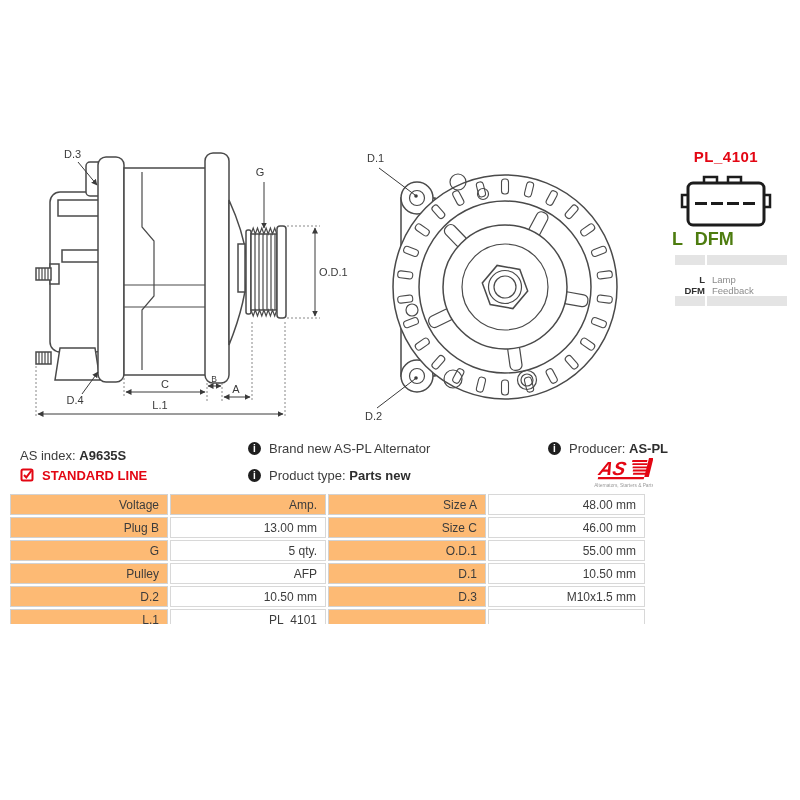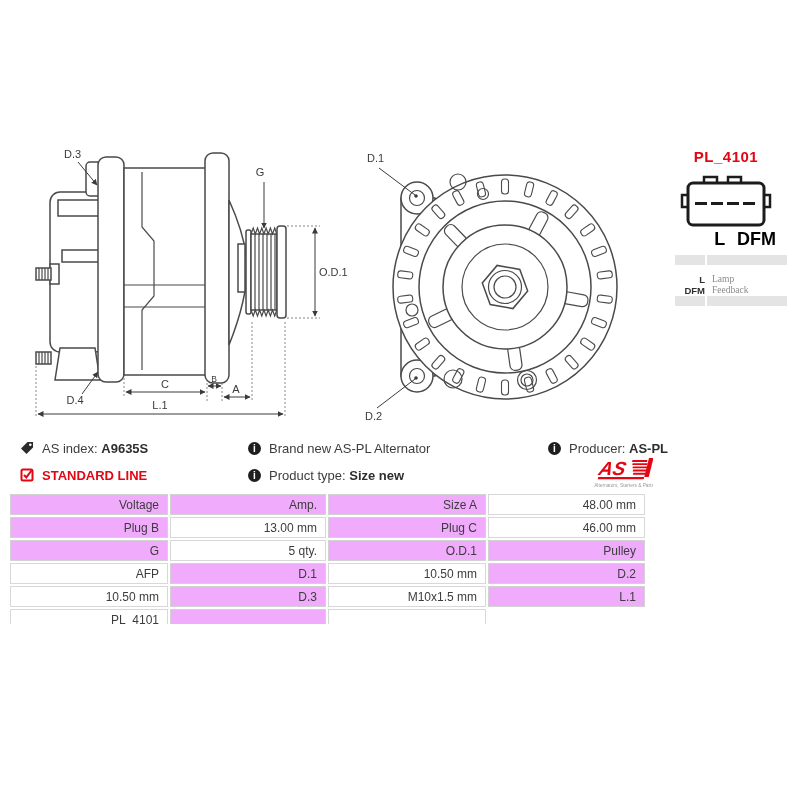--- a/index.html
+++ b/index.html
@@ -14,44 +14,44 @@
   .thin{fill:none;stroke:#4a4a4a;stroke-width:1.2;}
   .dim{stroke:#3a3a3a;stroke-width:1;fill:none;}
   .dot{stroke:#6a6a6a;stroke-width:0.8;fill:none;stroke-dasharray:2,2;}
   .lbl{font-size:11px;fill:#3a3a3a;}
   .lbl-s{font-size:8.5px;fill:#3a3a3a;}
 
   
   .plug-block{position:absolute;left:672px;top:148px;width:118px;}
   .plug-title{width:100px;margin-left:4px;text-align:center;font-size:15px;font-weight:bold;color:#e30613;letter-spacing:.5px;}
   .plug-svg{display:block;margin:6px 0 0 4px;}
-  .plug-caption{margin-top:2px;text-align:right;padding-right:14px;font-size:18px;font-weight:bold;color:#000000;word-spacing:7px;}
+  .plug-caption{margin-top:2px;padding-right:14px;font-size:18px;font-weight:bold;color:#4d7c0f;word-spacing:7px;}
   .legend{position:absolute;left:675px;top:255px;width:112px;font-size:9.5px;line-height:11px;}
   .legend .band{display:flex;gap:2px;height:10px;margin-bottom:1px;}
   .legend .band div{background:#e4e4e4;}
   .legend .band .k{width:30px;}
   .legend .band .v{flex:1;}
   .legend .spacer{height:8px;}
   .legend .lrow{display:flex;gap:2px;}
   .legend .lrow .k{width:30px;text-align:right;font-weight:bold;color:#2f2f2f;}
-  .legend .lrow .v{flex:1;padding-left:5px;color:#8b8b8b;font-family:Liberation Serif, serif;}
+  .legend .lrow .v{flex:1;padding-left:5px;color:#8b8b8b;}
 
   
   .info-item{position:absolute;display:flex;align-items:center;gap:8px;font-size:13px;color:#3d3d3d;height:16px;}
   .info-icon{display:inline-block;width:13px;height:13px;border-radius:50%;background:#1e1e1e;color:#fff;
              font-size:10px;font-weight:bold;line-height:13px;text-align:center;flex:0 0 13px;}
   .b{font-weight:bold;color:#2e2e2e;}
   .red-line{color:#e30613;font-weight:bold;}
   .logo{position:absolute;left:593px;top:458px;}
 
   
   .spec-table{position:absolute;left:10px;top:494px;width:637px;
               display:grid;grid-template-columns:158px 156px 158px 157px;gap:2px;}
   .spec-table div{height:21px;line-height:21px;font-size:12px;text-align:right;padding-right:8px;box-sizing:border-box;}
-  .cell-l{background:#f0abfc;border:1px solid #d2d2d2;color:#3c3c3c;}
+  .cell-l{background:#fdba74;border:1px solid #d2d2d2;color:#3c3c3c;}
   .cell-v{background:#ffffff;border:1px solid #d8d8d8;color:#3c3c3c;}
 </style>
 </head>
 <body>
 
 <div class="canvas">
 
   <svg class="side-view" width="320" height="292" viewBox="0 0 320 292">
     <defs>
       <marker id="arr" markerWidth="7" markerHeight="7" refX="5.5" refY="3" orient="auto-start-reverse">
@@ -206,21 +206,21 @@
     <div class="lrow">
       <div class="k">DFM</div>
       <div class="v">Feedback</div>
     </div>
     <div class="band">
         <div class="k"></div>
         <div class="v"></div>
       </div>
   </div>
 
-  <div class="info-item" style="left:20px;top:440px;">
+  <div class="info-item" style="left:20px;top:440px;flex-direction:column;">
     <svg width="14" height="14" viewBox="0 0 14 14">
       <path d="M1,7.5 L7.5,1 H13 V6.5 L6.5,13 Z" fill="#2b2b2b"></path>
       <circle cx="10.3" cy="3.7" r="1.3" fill="#ffffff"></circle>
     </svg>
     <span><span>AS index:</span>&nbsp;<span class="b">A9635S</span></span>
   </div>
 
   <div class="info-item" style="left:248px;top:440px;">
     <span class="info-icon">i</span>
     <span>Brand new AS-PL Alternator</span>
@@ -234,21 +234,21 @@
   <div class="info-item" style="left:20px;top:467px;text-align:right;">
     <svg width="14" height="14" viewBox="0 0 14 14">
       <rect x="1.5" y="1.5" width="11" height="11" rx="1.5" fill="none" stroke="#e30613" stroke-width="2"></rect>
       <path d="M4,7 L6.3,9.4 L11.5,2.5" fill="none" stroke="#e30613" stroke-width="2"></path>
     </svg>
     <span class="red-line">STANDARD LINE</span>
   </div>
 
   <div class="info-item" style="left:248px;top:467px;">
     <span class="info-icon">i</span>
-    <span><span>Product type:</span>&nbsp;<span class="b">Size new</span></span>
+    <span><span>Product type:</span>&nbsp;<span class="b">Parts new</span></span>
   </div>
 
   <svg class="logo" width="60" height="32" viewBox="0 0 60 32">
     <g transform="skewX(-14)">
       <text x="9" y="17" font-size="19" font-weight="bold" font-style="italic" fill="#e30613">AS</text>
       <rect x="40" y="2" width="15" height="1.9" fill="#e30613"></rect>
       <rect x="41" y="5.2" width="15" height="1.9" fill="#e30613"></rect>
       <rect x="42" y="8.4" width="15" height="1.9" fill="#e30613"></rect>
       <rect x="43" y="11.6" width="15" height="1.9" fill="#e30613"></rect>
       <rect x="44" y="14.8" width="15" height="1.9" fill="#e30613"></rect>
@@ -260,26 +260,27 @@
 
   <div class="spec-table">
     <div class="cell-l">Voltage</div>
     <div class="cell-l">Amp.</div>
 
     <div class="cell-l">Size A</div>
     <div class="cell-v">48.00 mm</div>
     <div class="cell-l">Plug B</div>
     <div class="cell-v">13.00 mm</div>
 
-    <div class="cell-l">Plug C</div>
+    <div class="cell-l">Size C</div>
     <div class="cell-v">46.00 mm</div>
     <div class="cell-l">G</div>
     <div class="cell-v">5 qty.</div>
 
     <div class="cell-l">O.D.1</div>
+    <div class="cell-v">55.00 mm</div>
     <div class="cell-l">Pulley</div>
     <div class="cell-v">AFP</div>
 
     <div class="cell-l">D.1</div>
     <div class="cell-v">10.50 mm</div>
     <div class="cell-l">D.2</div>
     <div class="cell-v">10.50 mm</div>
 
     <div class="cell-l">D.3</div>
     <div class="cell-v">M10x1.5 mm</div>

